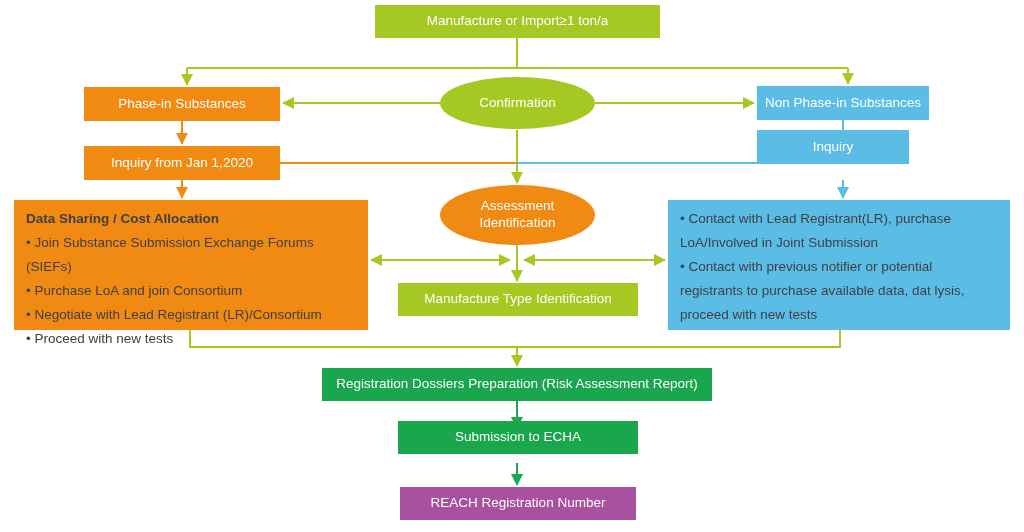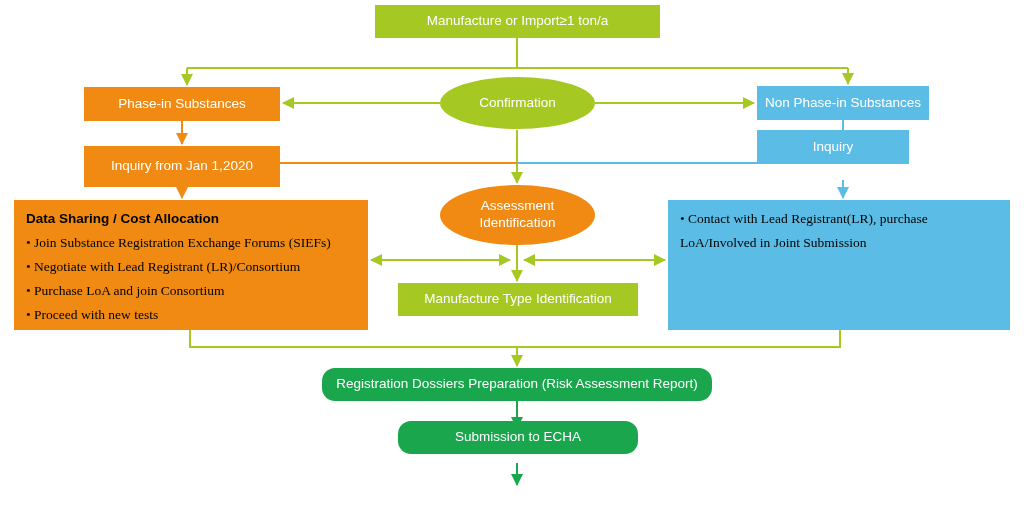--- a/index.html
+++ b/index.html
@@ -17,28 +17,28 @@
   svg.connectors{position:absolute;left:0;top:0;width:1024px;height:532px;}
   .node{
     position:absolute;display:flex;align-items:center;justify-content:center;
     color:#fff;text-align:center;font-size:13.5px;line-height:1.25;
     box-sizing:border-box;padding:2px 6px;
   }
   .ellipse{border-radius:50%;flex-direction:column;}
   .yg{background:var(--yellow_green);}
   .or{background:var(--orange);}
   .bl{background:var(--blue);}
-  .gr{background:var(--green);border-radius:13px;}
+  .gr{background:var(--green);}
   .pu{background:var(--purple);}
   .bigbox{
-    position:absolute;color:#000000;font-size:13.5px;line-height:24px;
+    position:absolute;color:#404040;font-size:13.5px;line-height:24px;
     padding:7px 12px;box-sizing:border-box;text-align:left;
   }
   .bigbox .title{font-weight:bold;}
-  .bigbox ul{margin:0;padding:0;list-style:none;font-family:Liberation Serif, serif;}
+  .bigbox ul{margin:0;padding:0;list-style:none;}
   .bigbox li::before{content:"\2022\00a0";}
 </style>
 </head>
 <body>
 
 <div class="stage">
 
   <svg class="connectors" viewBox="0 0 1024 532" xmlns="http://www.w3.org/2000/svg">
     <defs>
       <marker id="m-yg" markerUnits="userSpaceOnUse" markerWidth="12" markerHeight="12" viewBox="0 0 12 12" refX="11" refY="6" orient="auto">
@@ -92,45 +92,47 @@
   </svg>
 
   <div class="node yg" style="left:375px;top:5px;width:285px;height:33px;">Manufacture or Import≥1 ton/a</div>
 
   <div class="node or" style="left:84px;top:87px;width:196px;height:34px;text-align:right;">Phase-in Substances</div>
 
   <div class="node yg ellipse" style="left:440px;top:77px;width:155px;height:52px;">Confirmation</div>
 
   <div class="node bl" style="left:757px;top:86px;width:172px;height:34px;">Non Phase-in Substances</div>
 
-  <div class="node or" style="left:84px;top:146px;width:196px;height:41px;">Inquiry from Jan 1,2020</div>
+  <div class="node or" style="left:84px;top:146px;width:196px;height:34px;">Inquiry from Jan 1,2020</div>
 
   <div class="node bl" style="left:757px;top:130px;width:152px;height:34px;">Inquiry</div>
 
   <div class="node or ellipse" style="left:440px;top:185px;width:155px;height:60px;">
     <span>Assessment</span>
     <span>Identification</span>
   </div>
 
   <div class="bigbox or" style="left:14px;top:200px;width:354px;height:130px;">
     <div class="title">Data Sharing / Cost Allocation</div>
     <ul>
-      <li>Join Substance Registration Exchange Forums (SIEFs)</li>
+      <li>Join Substance Submission Exchange Forums (SIEFs)</li>
+      <li>Purchase LoA and join Consortium</li>
       <li>Negotiate with Lead Registrant (LR)/Consortium</li>
-      <li>Purchase LoA and join Consortium</li>
       <li>Proceed with new tests</li>
     </ul>
   </div>
 
   <div class="bigbox bl" style="left:668px;top:200px;width:342px;height:130px;">
     <ul>
       <li>Contact with Lead Registrant(LR), purchase LoA/Involved in Joint Submission</li>
+      <li>Contact with previous notifier or potential registrants to purchase available data, dat lysis, proceed with new tests</li>
     </ul>
   </div>
 
   <div class="node yg" style="left:398px;top:283px;width:240px;height:33px;">Manufacture Type Identification</div>
 
   <div class="node gr" style="left:322px;top:368px;width:390px;height:33px;">Registration Dossiers Preparation (Risk Assessment Report)</div>
 
   <div class="node gr" style="left:398px;top:421px;width:240px;height:33px;">Submission to ECHA</div>
 
+  <div class="node pu" style="left:400px;top:487px;width:236px;height:33px;">REACH Registration Number</div>
 
 </div>
 
 </body></html>

